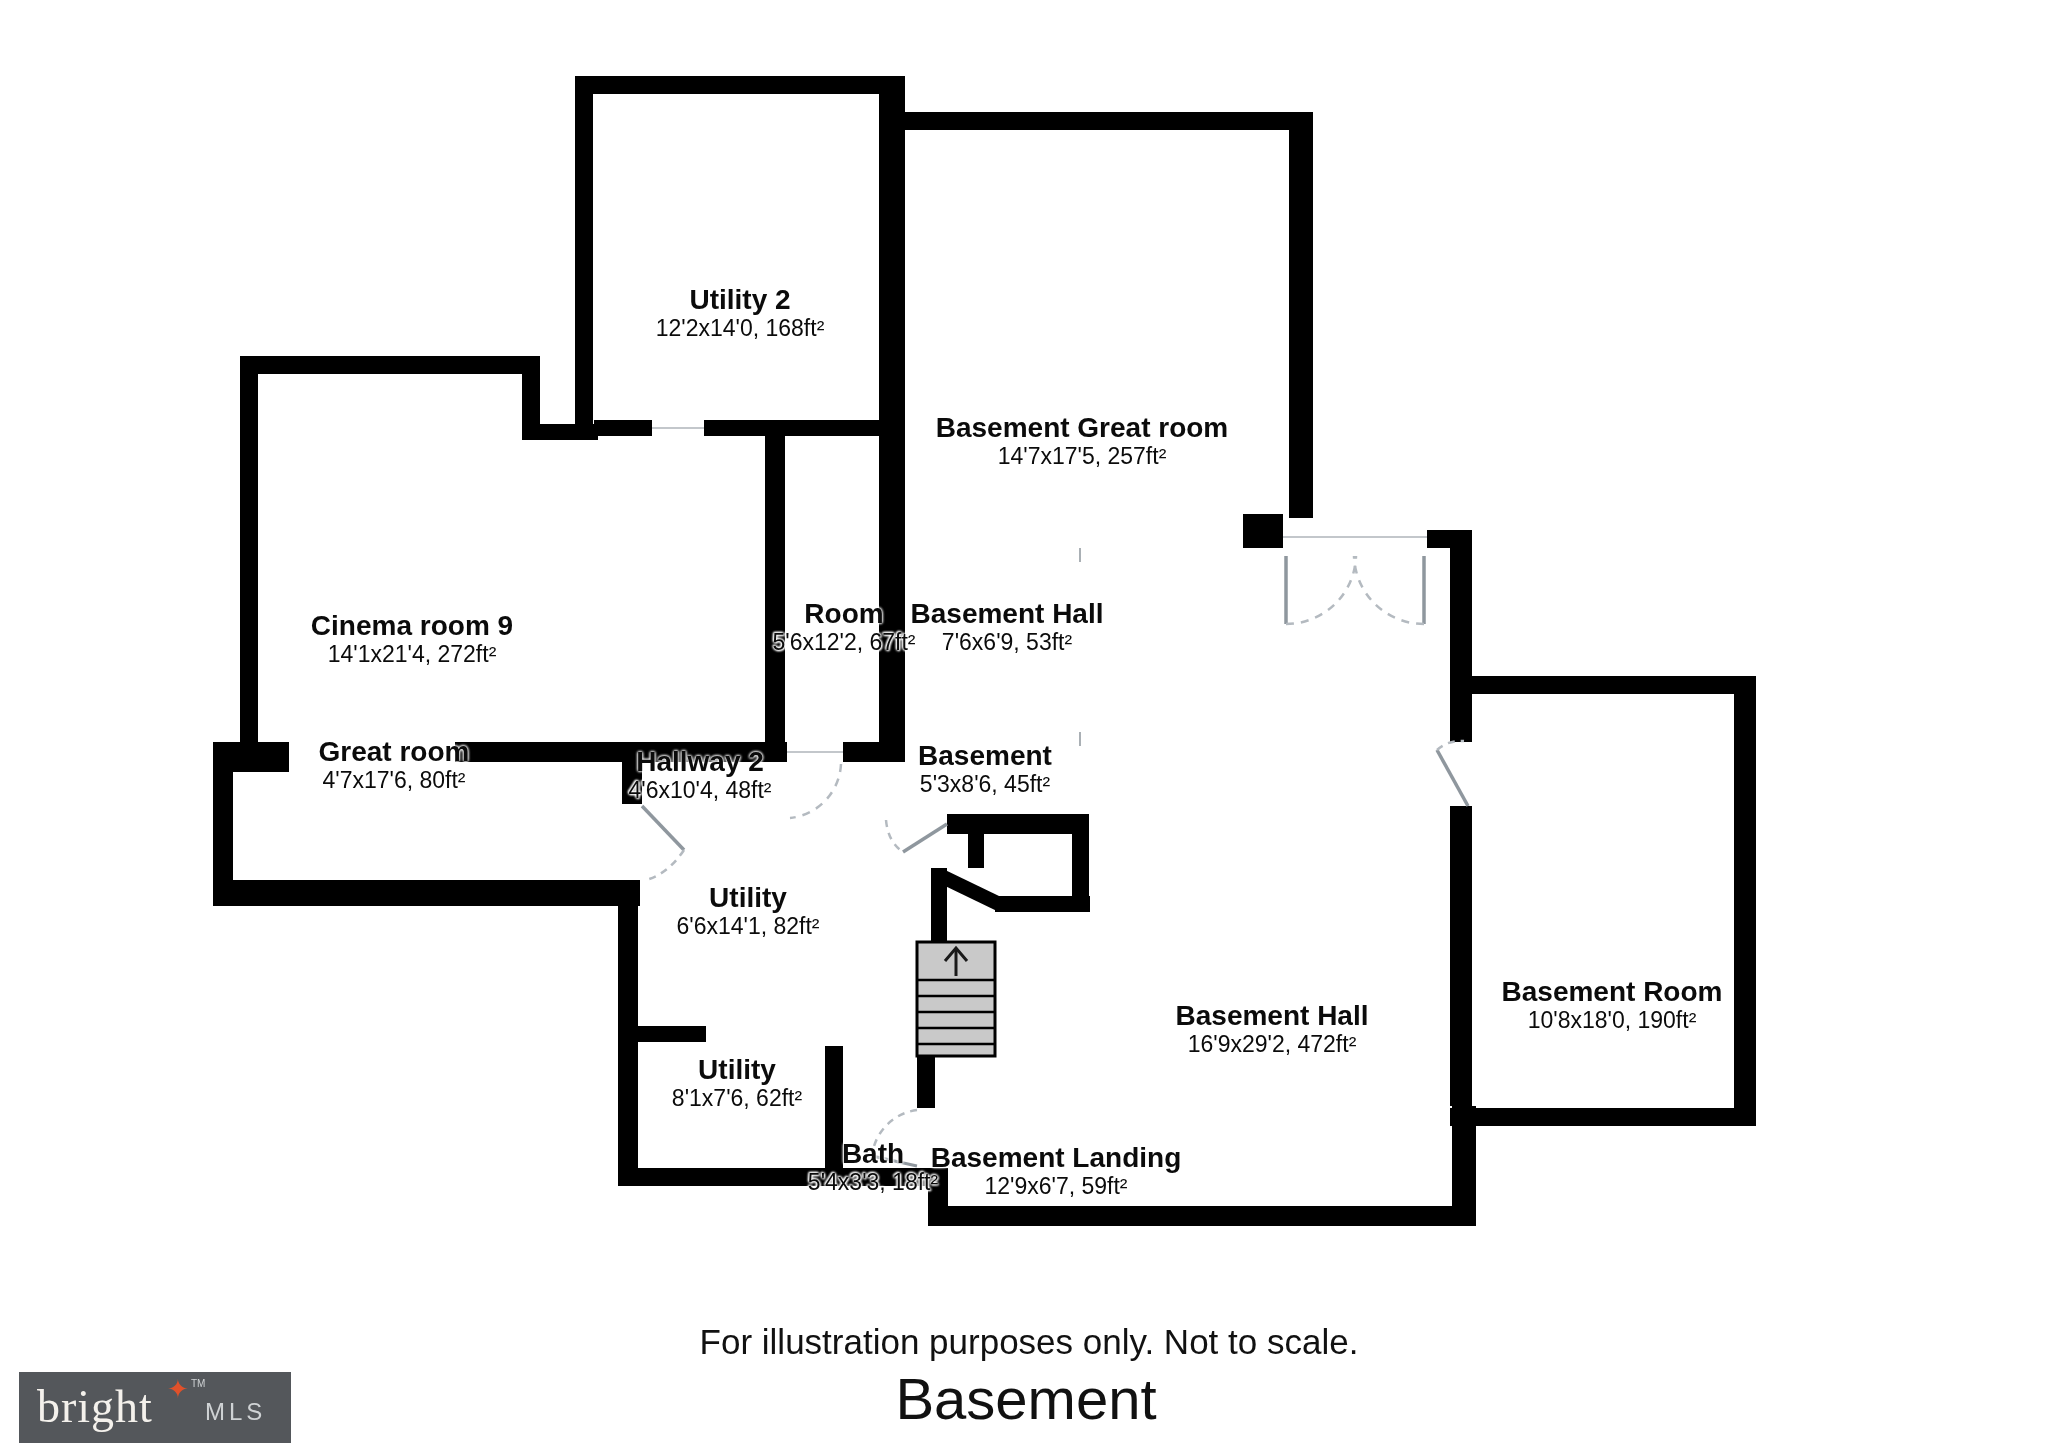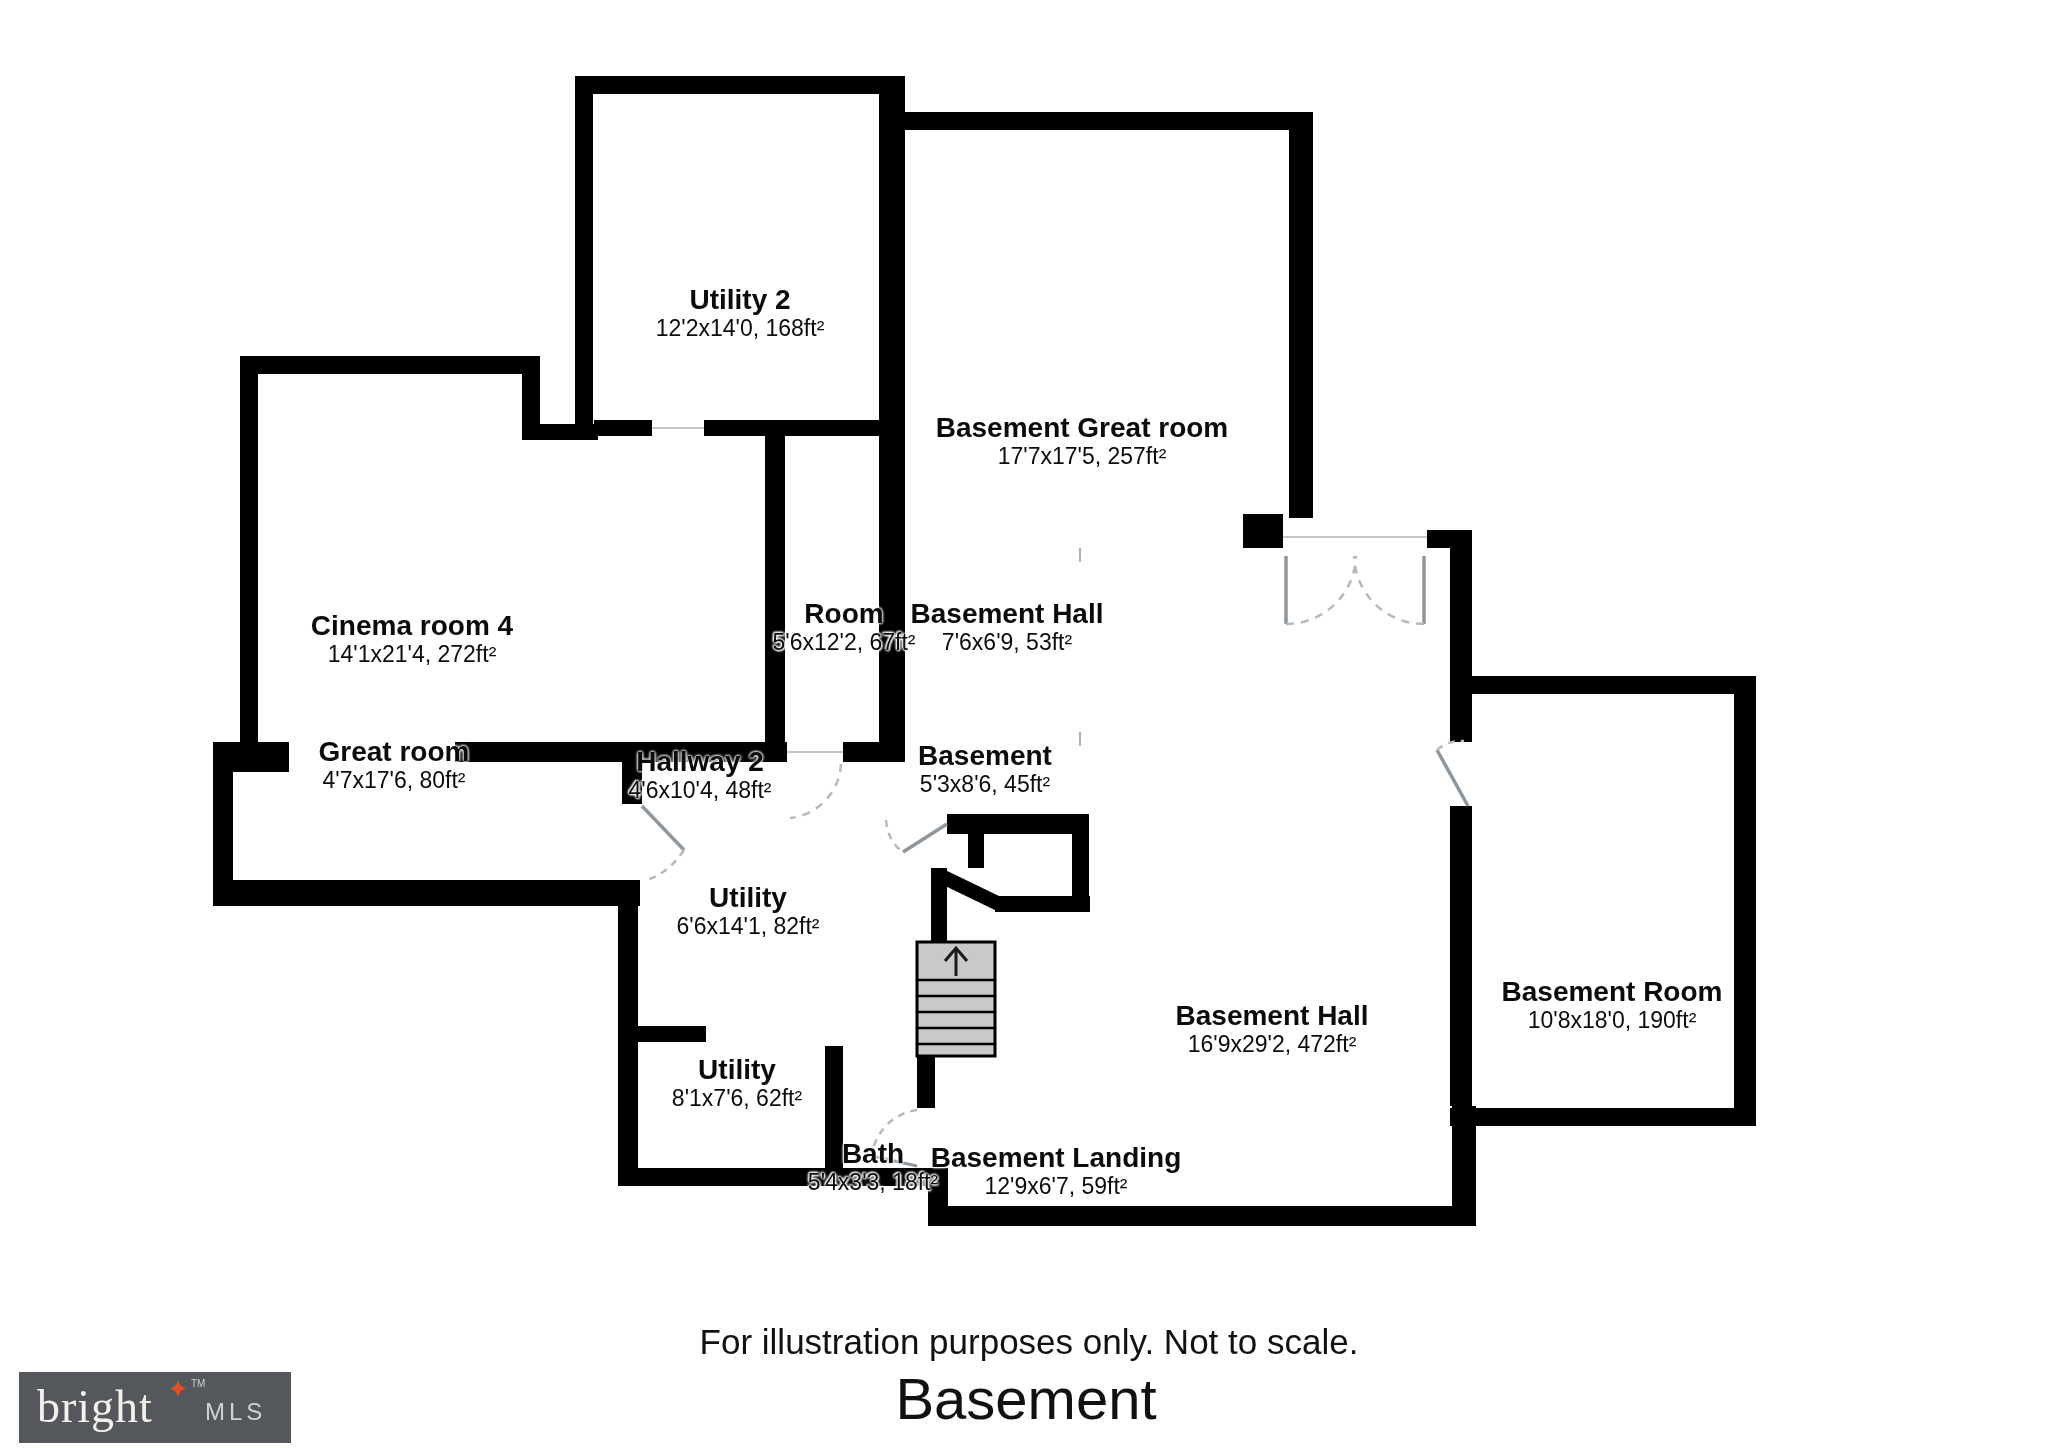--- a/index.html
+++ b/index.html
@@ -146,24 +146,24 @@
     </g>
   </svg>
 
   <div id="labels">
       <div class="room-label" style="left: 740px; top: 313px;">
         <div class="room-name">Utility 2</div>
         <div class="room-dims">12'2x14'0, 168ft²</div>
       </div>
       <div class="room-label" style="left: 1082px; top: 441px;">
         <div class="room-name">Basement Great room</div>
-        <div class="room-dims">17'7x17'5, 257ft²</div>
+        <div class="room-dims">14'7x17'5, 257ft²</div>
       </div>
       <div class="room-label" style="left: 412px; top: 639px;">
-        <div class="room-name">Cinema room 4</div>
+        <div class="room-name">Cinema room 9</div>
         <div class="room-dims">14'1x21'4, 272ft²</div>
       </div>
       <div class="room-label" style="left: 844px; top: 627px;">
         <div class="room-name">Room</div>
         <div class="room-dims">5'6x12'2, 67ft²</div>
       </div>
       <div class="room-label" style="left: 1007px; top: 627px;">
         <div class="room-name">Basement Hall</div>
         <div class="room-dims">7'6x6'9, 53ft²</div>
       </div>

